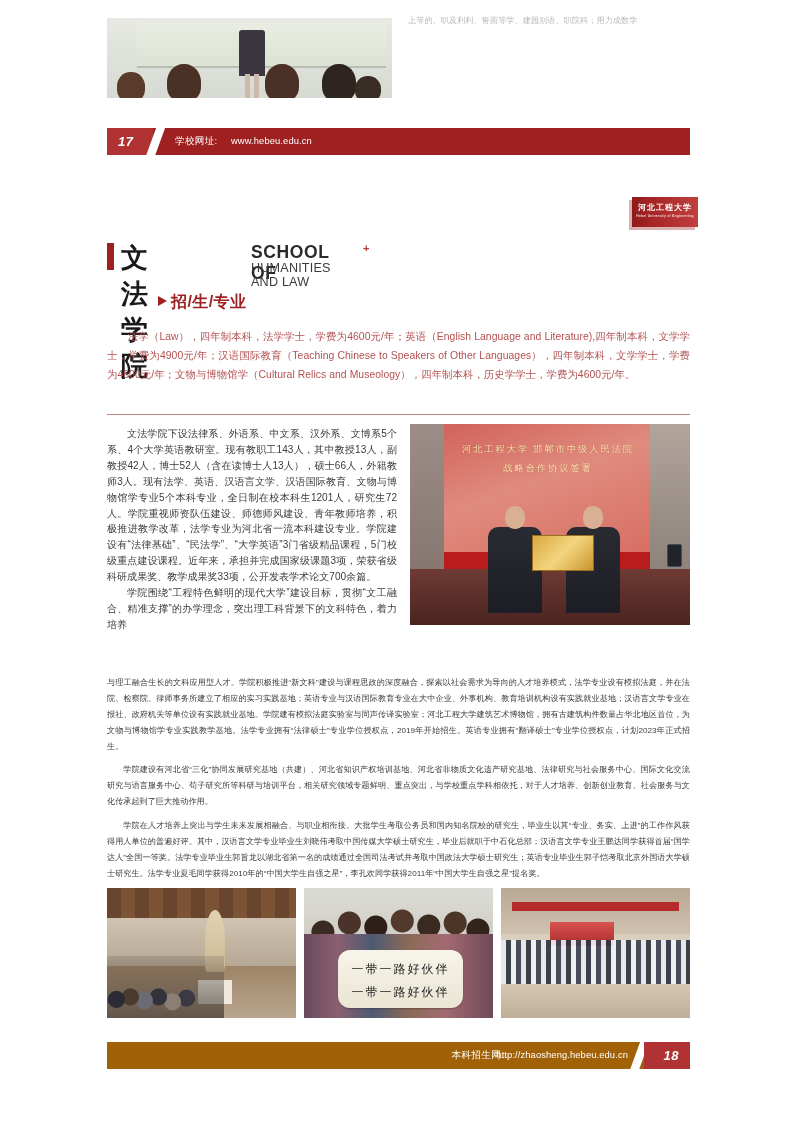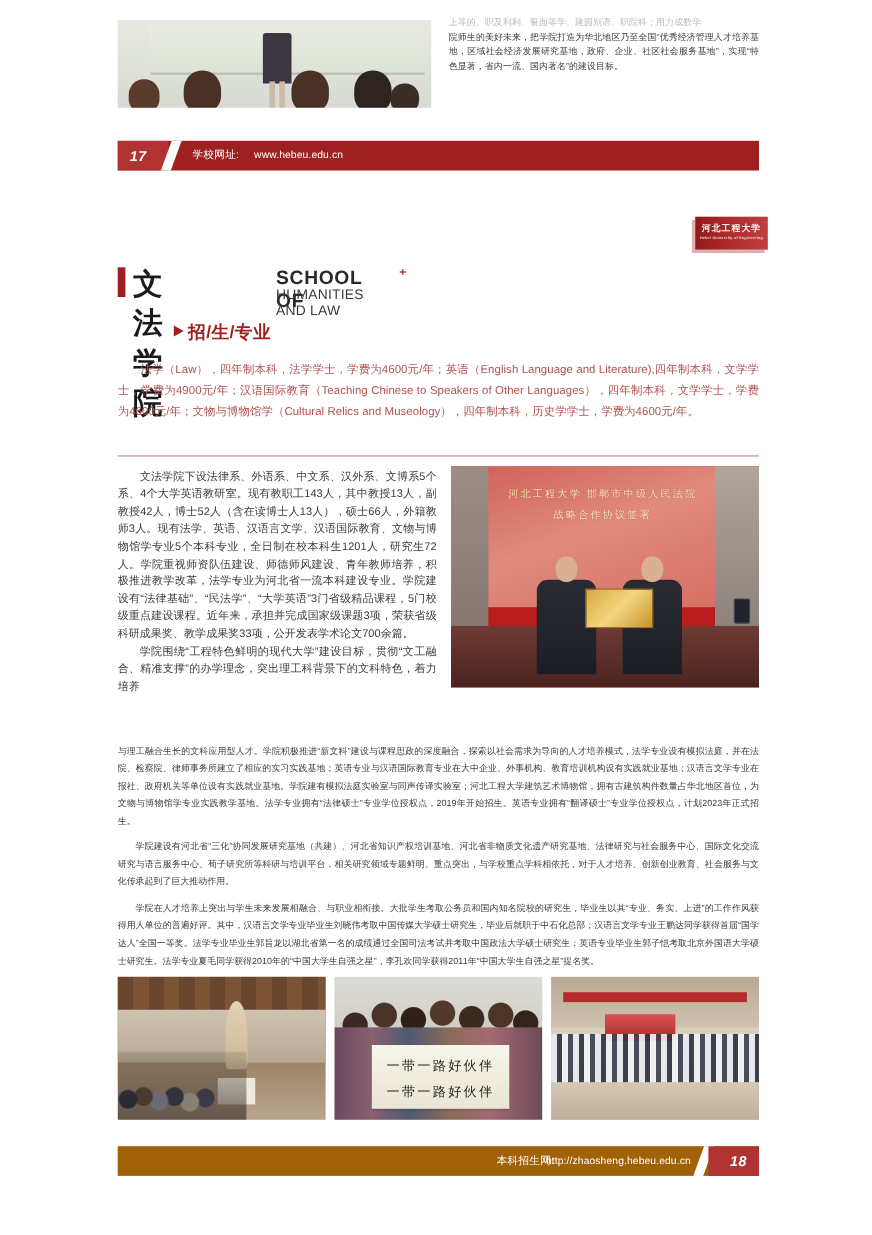--- a/index.html
+++ b/index.html
@@ -447,20 +447,21 @@
       radial-gradient(circle at 92% 56%, #33241b 0 11px, transparent 12px);
   }
   .sp2 .bodies {
     position:absolute; left:0; right:0; top:46px; bottom:0;
     background: linear-gradient(90deg,#6a4a5e,#8a6070 18%,#4d5a72 36%,#8b6a58 55%,#a36a72 75%,#6d4a56 100%);
   }
   .sp2 .banner {
     position:absolute; left:18%; right:16%; bottom:10px; height:58px;
     background: linear-gradient(180deg,#f7f4e9,#eae5d4);
     box-shadow: 0 1px 2px rgba(0,0,0,.25);
+    border-radius: 12px;
   }
   .sp2 .banner-text {
     position:absolute; left:0; right:0; top:8px;
     text-align:center;
     font-family:"Liberation Serif","DejaVu Serif",serif;
     font-size:12px;
     line-height:23px;
     color:#1c1c1c;
     letter-spacing:2px;
   }
@@ -557,21 +558,20 @@
       <div class="tp-board"></div>
       <div class="tp-teacher"></div>
       <div class="tp-head h1"></div>
       <div class="tp-head h2"></div>
       <div class="tp-head h3"></div>
       <div class="tp-head h4"></div>
       <div class="tp-head h5"></div>
     </div>
     <div class="top-text">
       <div class="faded">上等的、职及利利、誓面等学、建园别语、职院科；用力成数学</div>
-      <div>院师生的美好未来，把学院打造为华北地区乃至全国“优秀经济管理人才培养基地，区域社会经济发展研究基地，政府、企业、社区社会服务基地”，实现“特色显著，省内一流、国内著名”的建设目标。</div>
     </div>
   </div>
 
   <div class="header-band">
     <div class="hb-pagebox"></div>
     <div class="hb-pagenum">17</div>
     <div class="hb-slash"></div>
     <div class="hb-slash2"></div>
     <div class="hb-label">学校网址:</div>
     <div class="hb-url">www.hebeu.edu.cn</div>

